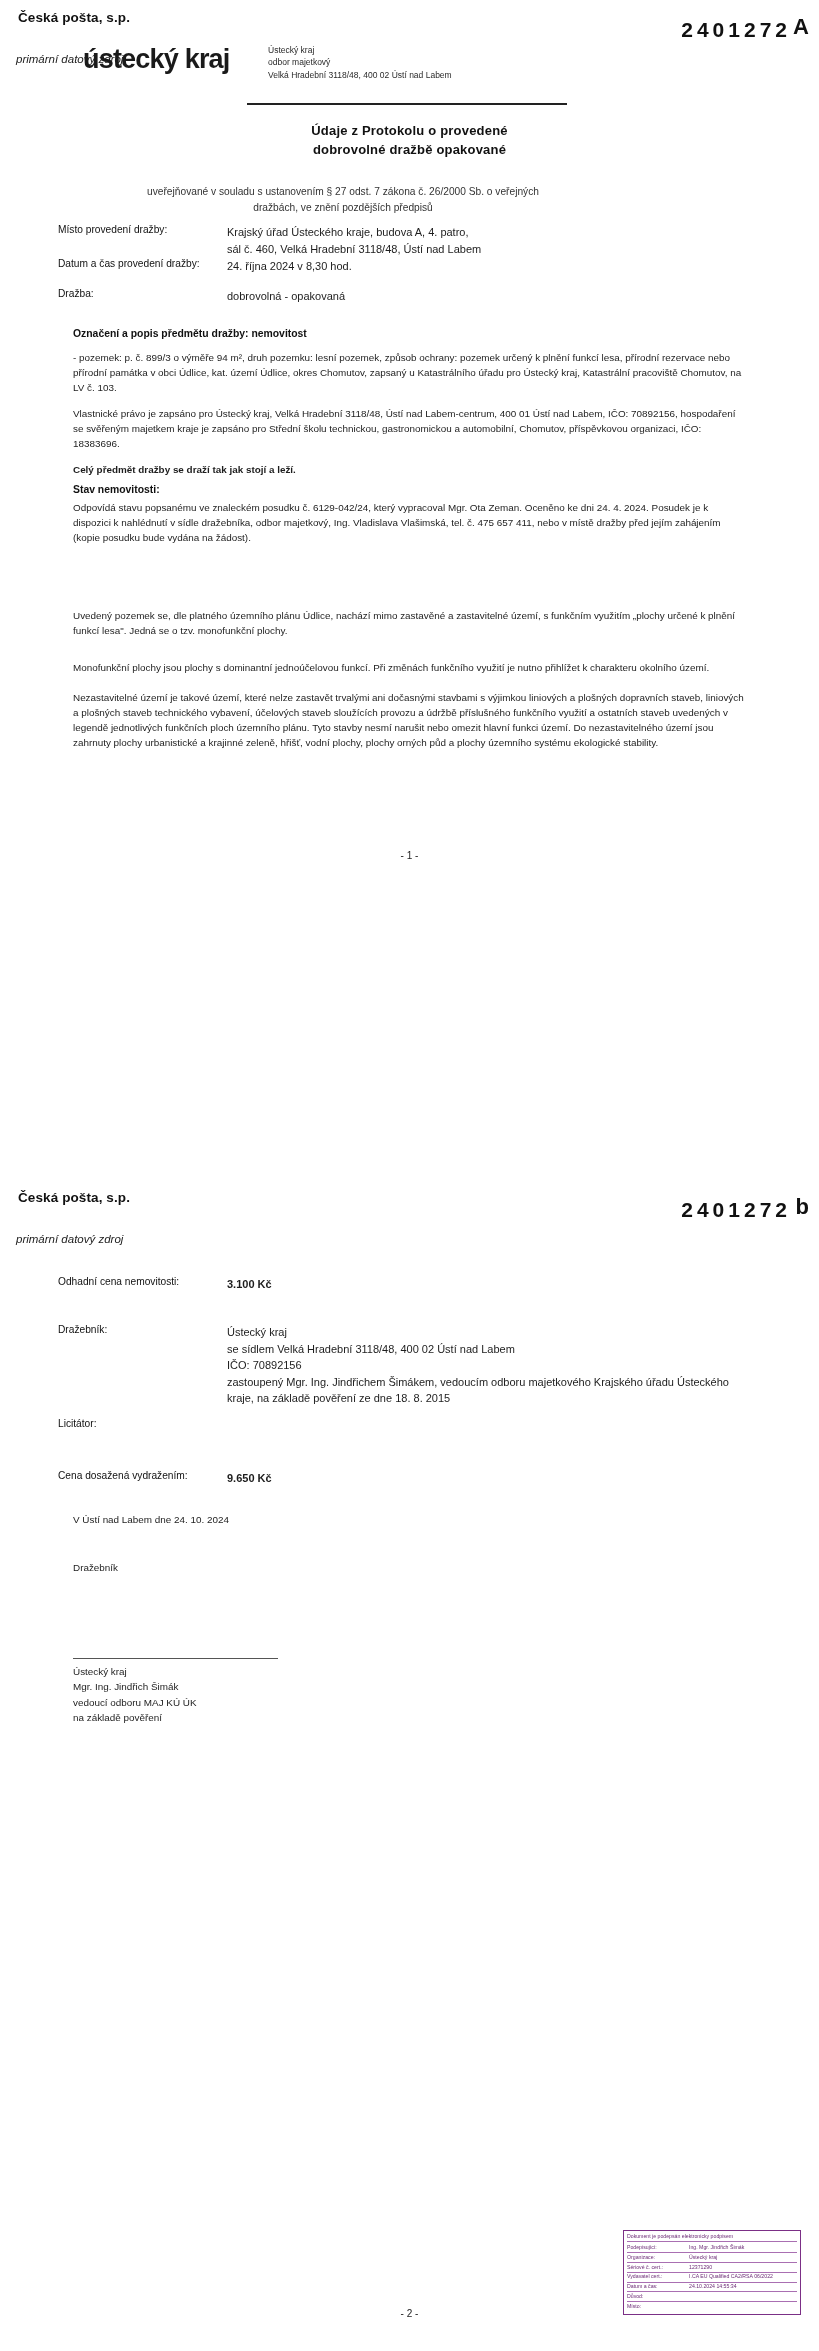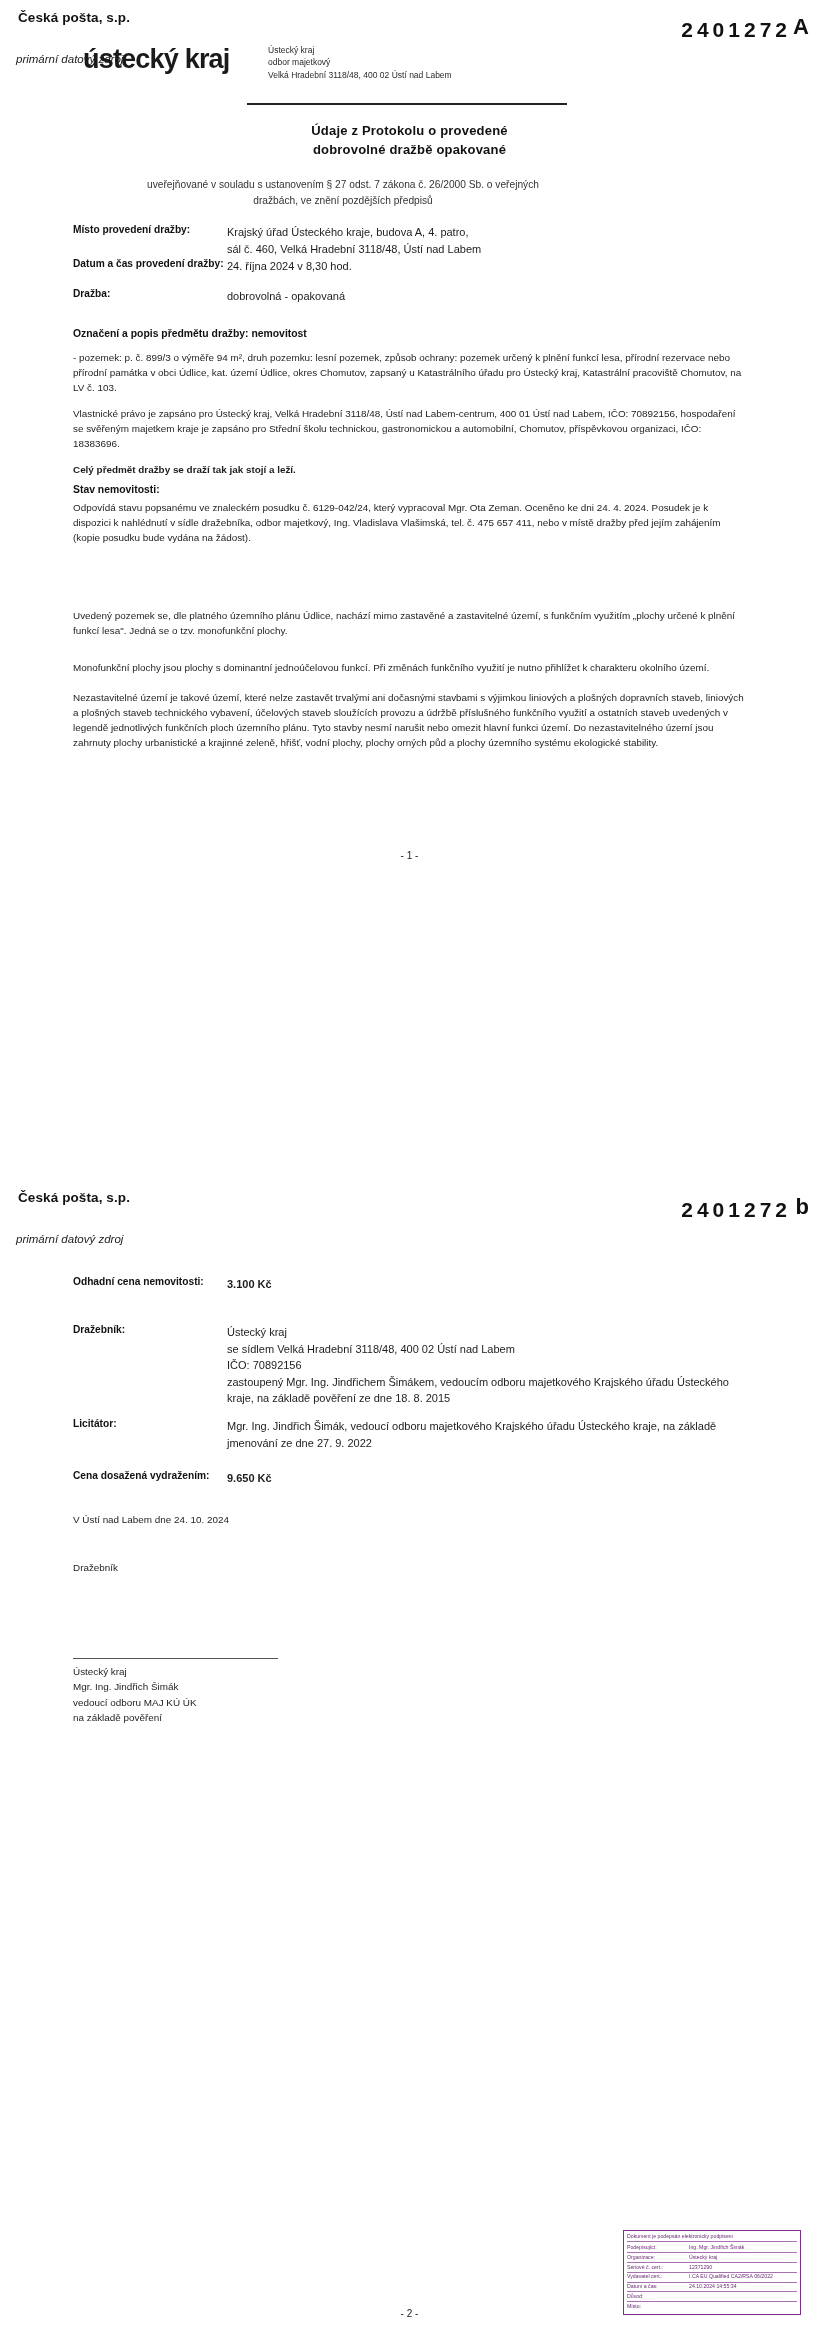--- a/index.html
+++ b/index.html
@@ -92,35 +92,35 @@
     text-align: center;
     font-size: 13px;
     font-weight: bold;
     line-height: 1.45;
     color: #111;
     letter-spacing: .2px;
   }
   .subtitle {
     position: absolute;
     left: 0;
-    top: 177px;
+    top: 184px;
     width: 686px;
     text-align: center;
     font-size: 10.2px;
     line-height: 1.55;
     color: #333;
   }
 
   
   .row-label {
     position: absolute;
     font-size: 10.2px;
-    font-weight: bold;
-    color: #111;
-    left: 73px;
+    font-weight: normal;
+    color: #111;
+    left: 58px;
     text-align: center;
   }
   .row-value {
     position: absolute;
     font-size: 11px;
     color: #1d1d1d;
     left: 227px;
     line-height: 1.5;
     width: 520px;
   }
@@ -260,21 +260,20 @@
   <div class="row-label" style="top:96px">Odhadní cena nemovitosti:</div>
   <div class="row-value" style="top:96px; font-weight:bold">3.100 Kč</div>
 
   <div class="row-label" style="top:144px">Dražebník:</div>
   <div class="row-value" style="top:144px; white-space:pre-line">Ústecký kraj
 se sídlem Velká Hradební 3118/48, 400 02 Ústí nad Labem
 IČO: 70892156
 zastoupený Mgr. Ing. Jindřichem Šimákem, vedoucím odboru majetkového Krajského úřadu Ústeckého kraje, na základě pověření ze dne 18. 8. 2015</div>
 
   <div class="row-label" style="top:238px">Licitátor:</div>
-  <div class="row-value" style="top:238px; white-space:pre-line">Mgr. Ing. Jindřich Šimák, vedoucí odboru majetkového Krajského úřadu Ústeckého kraje, na základě jmenování ze dne 27. 9. 2022</div>
 
   <div class="row-label" style="top:290px">Cena dosažená vydražením:</div>
   <div class="row-value" style="top:290px; font-weight:bold">9.650 Kč</div>
 
   <div class="para" style="top:332px">V Ústí nad Labem dne 24. 10. 2024</div>
 
   <div class="para" style="top:380px">Dražebník</div>
 
   <div class="sign-line" style="top:478px"></div>
   <div class="sign-block" style="top:484px">

